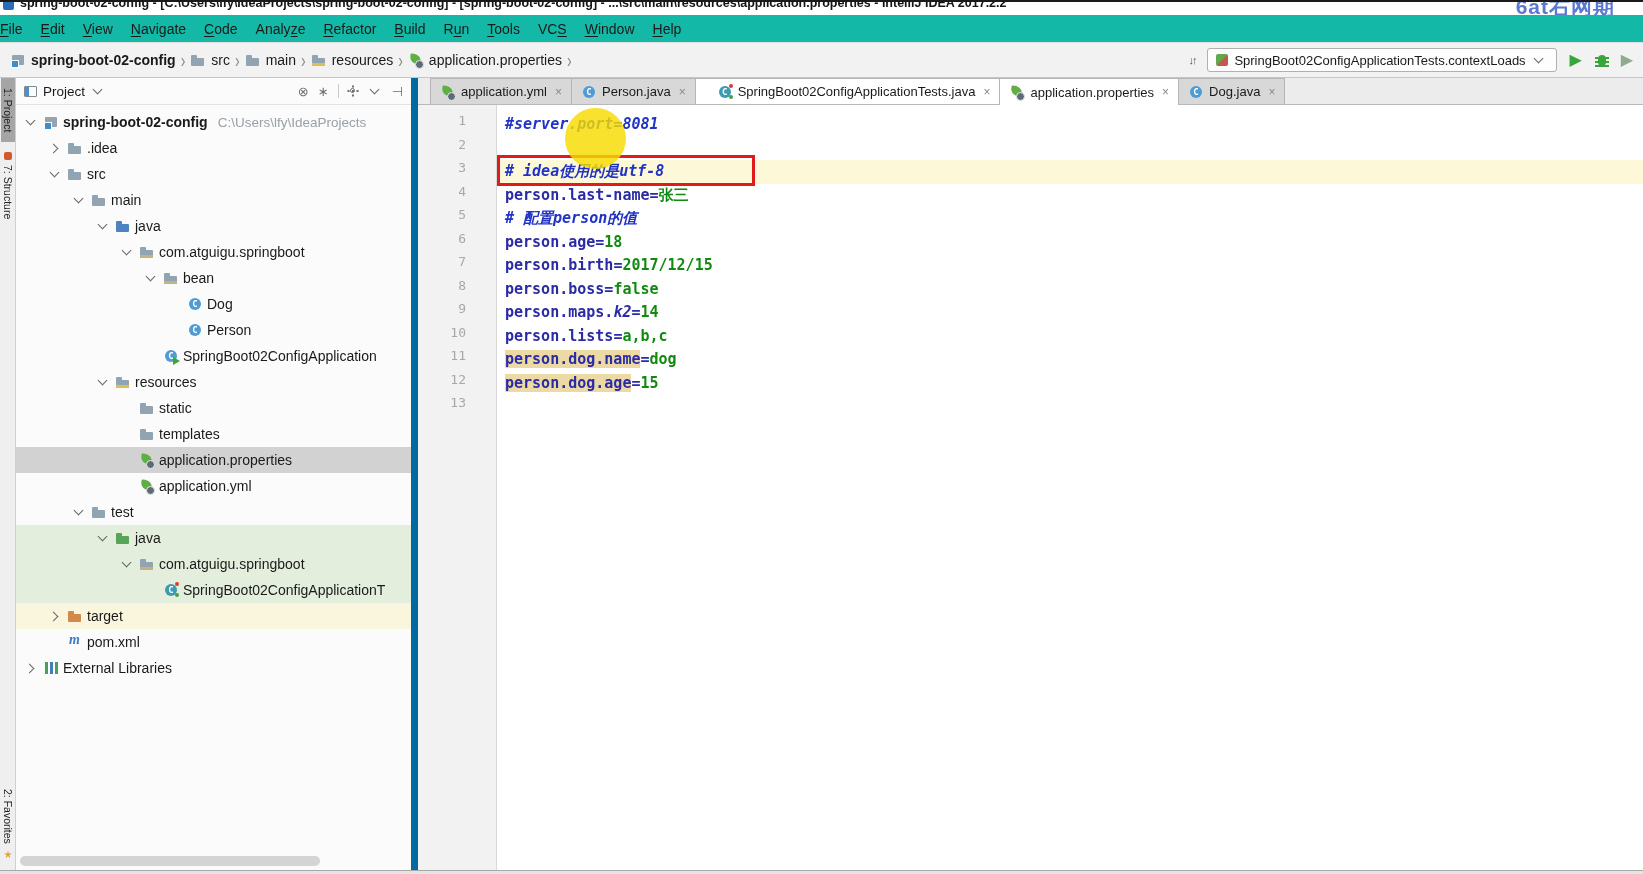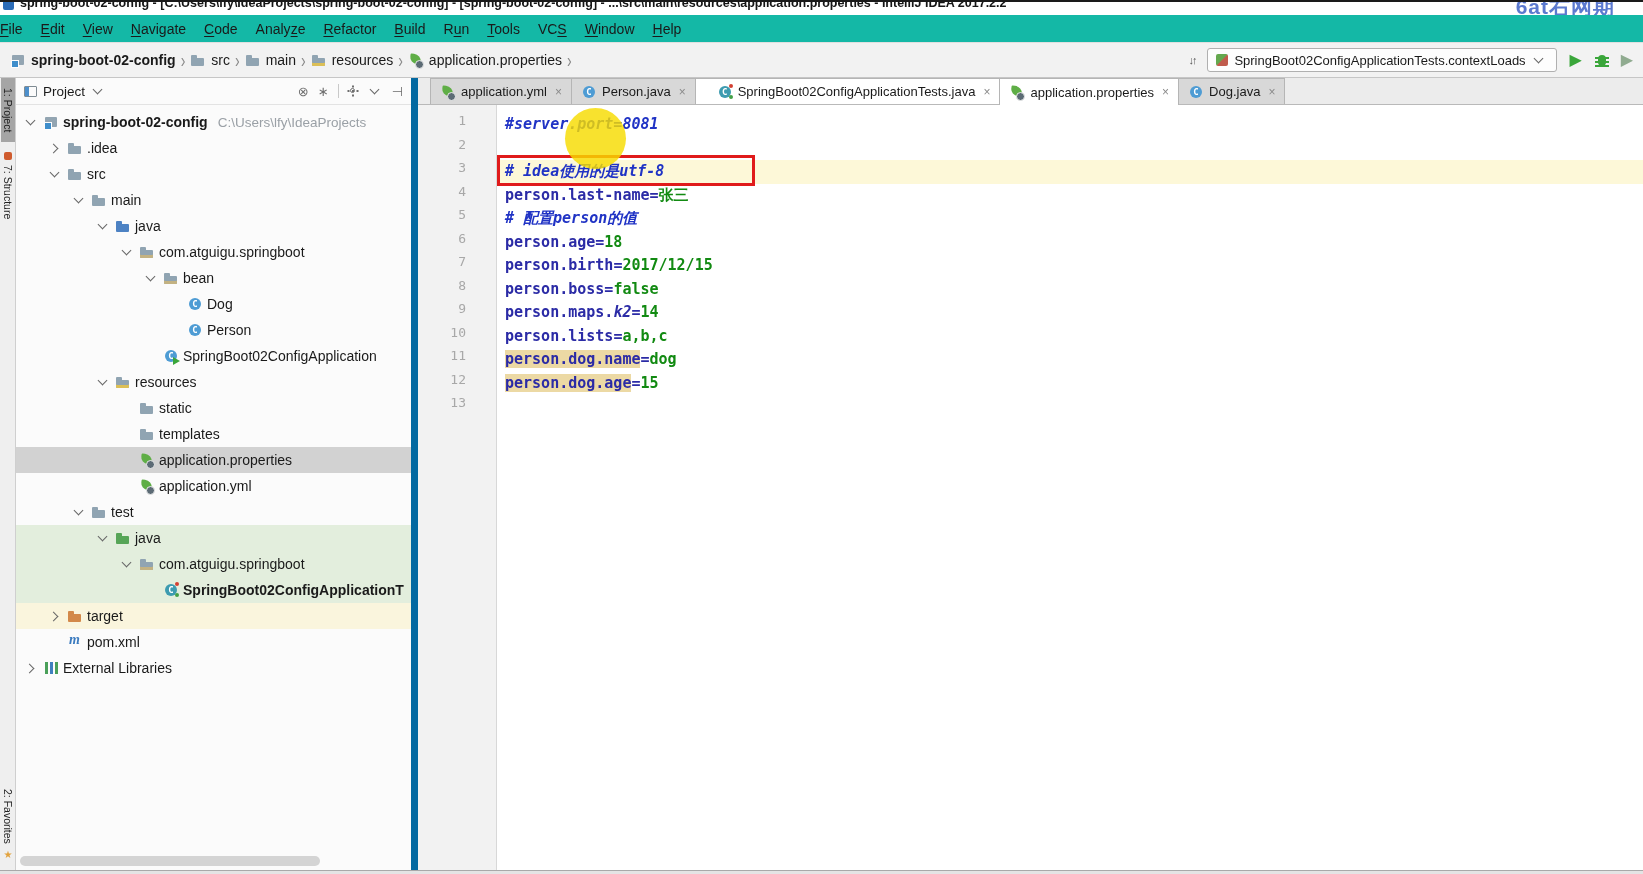--- a/index.html
+++ b/index.html
@@ -341,21 +341,21 @@
           <div class="tree-row bg-green" style="padding-left: 80px;">
             <span class="chev down"></span>
             <span class="ic ic-folder green"></span>
             <span class="t-label">java</span>
           </div>
           <div class="tree-row bg-green" style="padding-left: 104px;">
             <span class="chev down"></span>
             <span class="ic ic-folder pkg"></span>
             <span class="t-label">com.atguigu.springboot</span>
           </div>
-          <div class="tree-row bg-green" style="padding-left: 128px; font-weight: bold;">
+          <div class="tree-row bg-green" style="padding-left: 128px;">
             <span class="chev none"></span>
             <span class="ic ic-class test"></span>
             <span class="t-label">SpringBoot02ConfigApplicationT</span>
           </div>
           <div class="tree-row bg-yellow" style="padding-left: 32px;">
             <span class="chev right"></span>
             <span class="ic ic-folder orange"></span>
             <span class="t-label">target</span>
           </div>
           <div class="tree-row" style="padding-left: 32px;">

